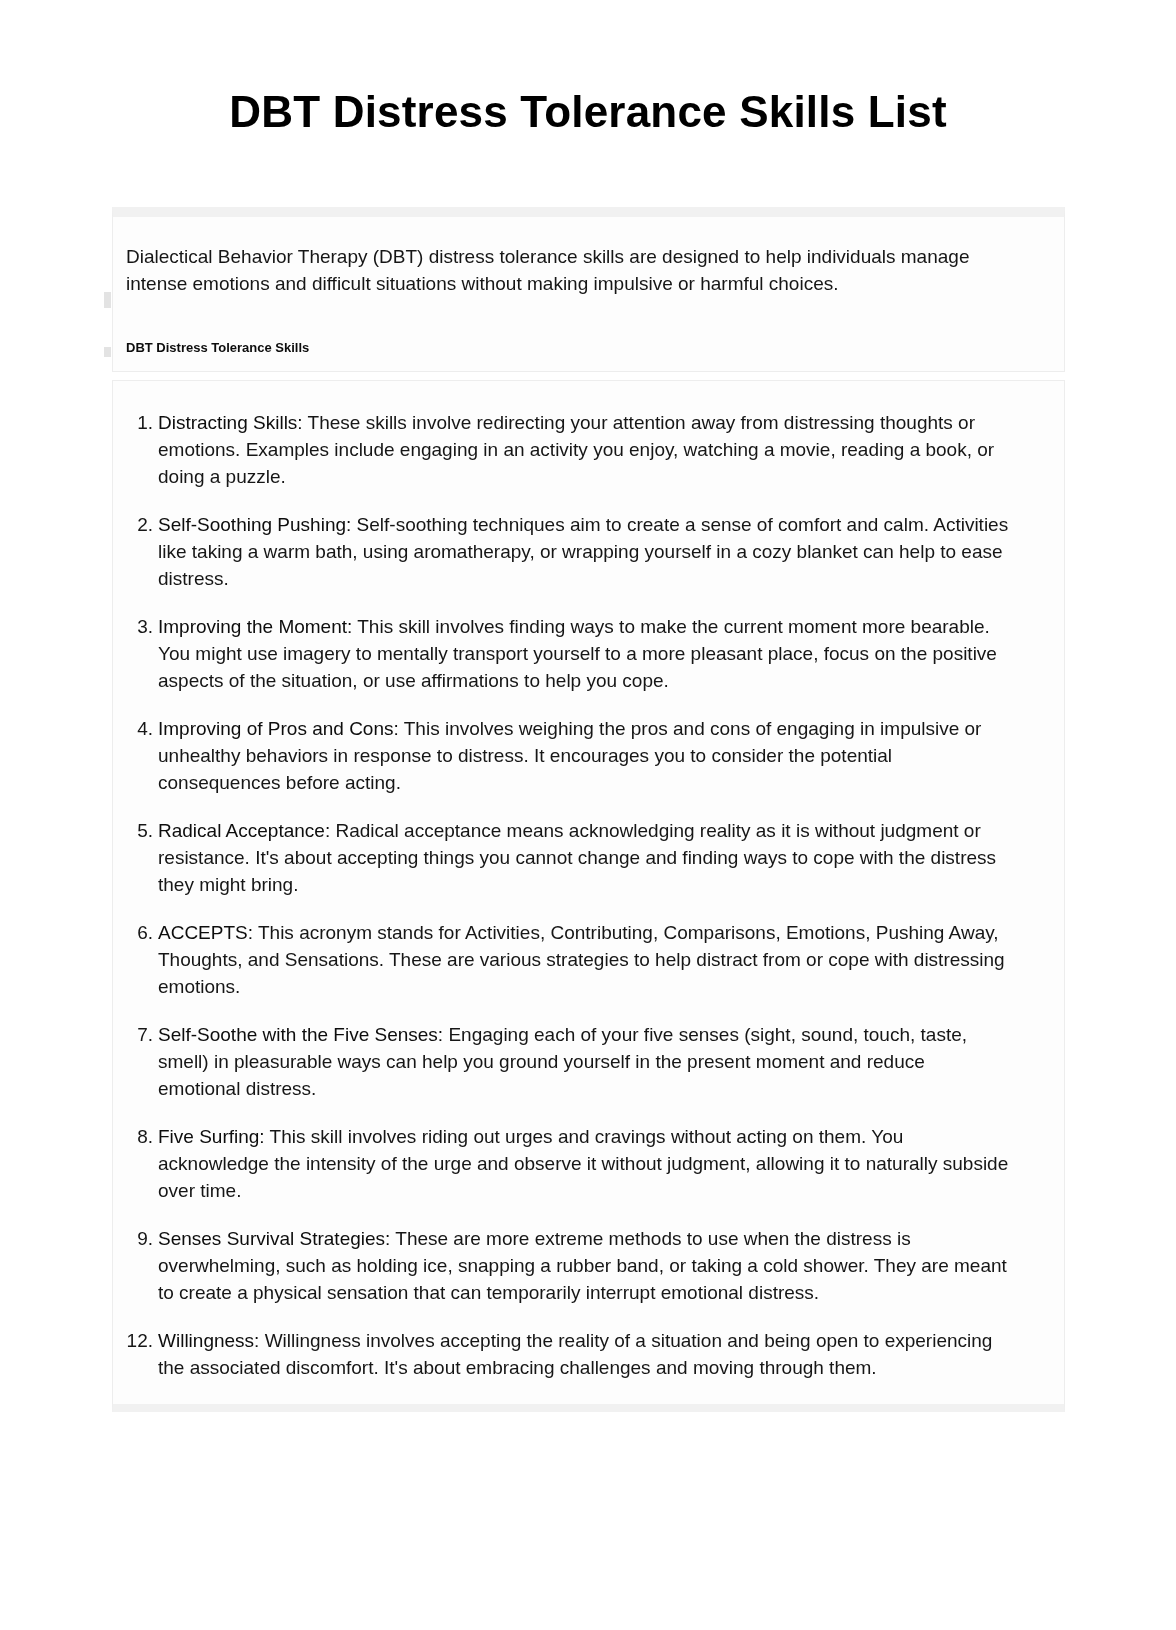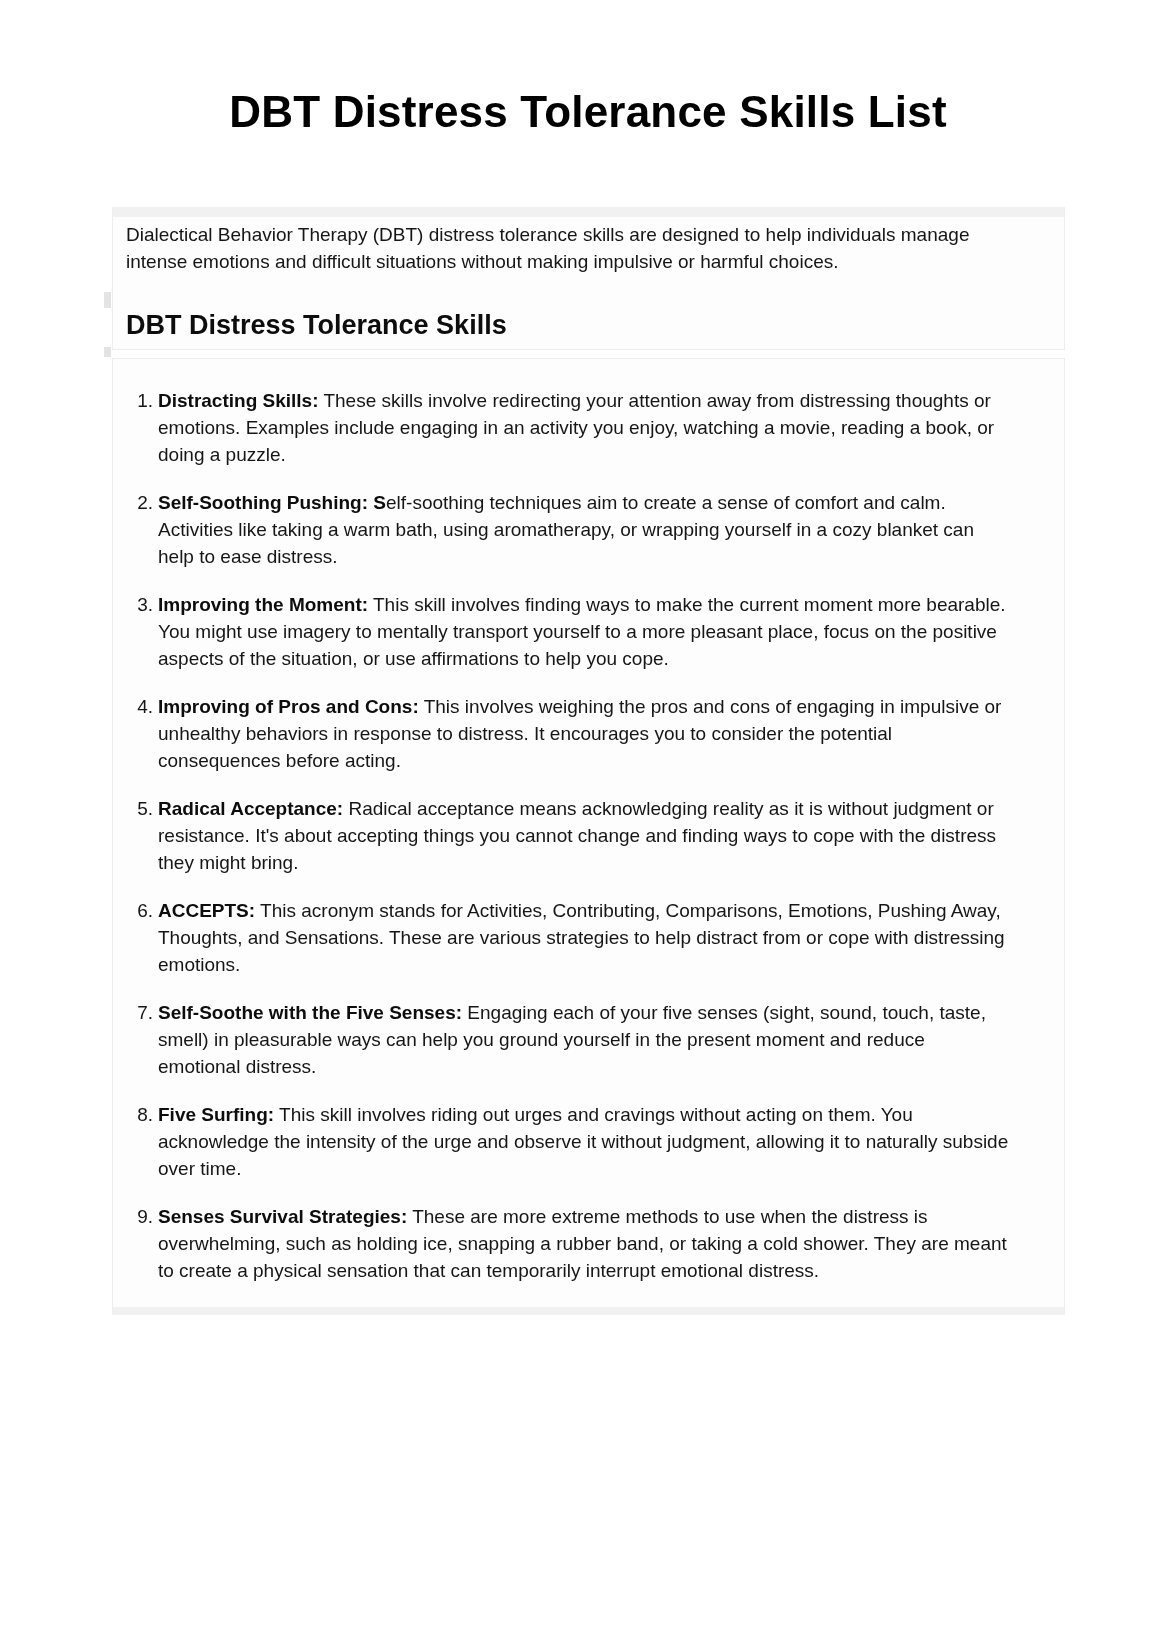--- a/index.html
+++ b/index.html
@@ -23,50 +23,50 @@
   }
   .card {
     width: 953px;
     margin-left: 112px;
     background: var(--card-background, #fdfdfd);
     border: 1px solid var(--card-border, #ededed);
   }
   .intro-card {
     margin-top: 68px;
     border-top: 10px solid var(--strip, #f1f1f1);
-    padding: 4px 55px 10px 13px;
+    padding: 26px 55px 10px 13px;
   }
   .intro-paragraph {
     font-size: 19px;
     line-height: 27px;
   }
   .section-heading {
     margin-top: 37px;
-    font-size: 27px;
+    font-size: 13px;
     line-height: 27px;
     font-weight: bold;
     color: #0d0d0d;
   }
   .list-card {
     margin-top: 8px;
     border-bottom: 8px solid var(--strip, #f1f1f1);
     padding: 28px 55px 23px 0;
   }
   ol.skills-list { list-style: none; }
   ol.skills-list li {
     display: grid;
     grid-template-columns: 40px 1fr;
     column-gap: 5px;
     font-size: 19px;
     line-height: 27px;
     margin-bottom: 21px;
   }
   ol.skills-list li:last-child { margin-bottom: 0; }
   ol.skills-list .num { text-align: right; }
-  ol.skills-list b { font-weight: bold; color: #0d0d0d; }
+  ol.skills-list b { font-weight: normal; color: #0d0d0d; }
   
   .notch {
     position: absolute;
     left: 104px;
     width: 7px;
     background: #e3e3e3;
   }
   .notch-1 { top: 292px; height: 16px; }
   .notch-2 { top: 347px; height: 10px; }
 </style>
@@ -123,17 +123,21 @@
         <span class="txt"><b>Five Surfing:</b><span> This skill involves riding out urges and cravings without acting on them. You acknowledge the intensity of the urge and observe it without judgment, allowing it to naturally subside over time.</span></span>
       </li>
 
       <li>
         <span class="num">9.</span>
         <span class="txt"><b>Senses Survival Strategies:</b><span> These are more extreme methods to use when the distress is overwhelming, such as holding ice, snapping a rubber band, or taking a cold shower. They are meant to create a physical sensation that can temporarily interrupt emotional distress.</span></span>
       </li>
 
 
 
+      <li>
+        <span class="num">12.</span>
+        <span class="txt"><b>Willingness:</b><span> Willingness involves accepting the reality of a situation and being open to experiencing the associated discomfort. It's about embracing challenges and moving through them.</span></span>
+      </li>
     </ol>
 </section>
 
 <div class="notch notch-1"></div>
 <div class="notch notch-2"></div>
 
 </body></html>

